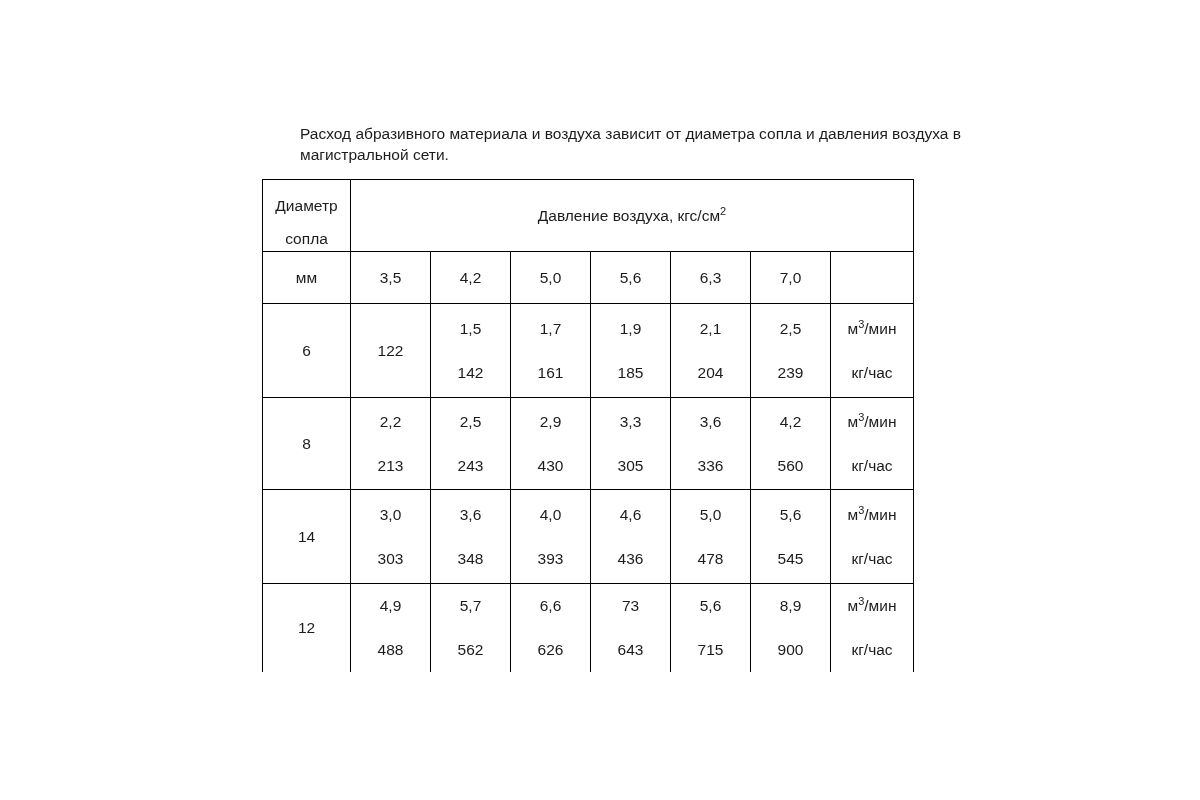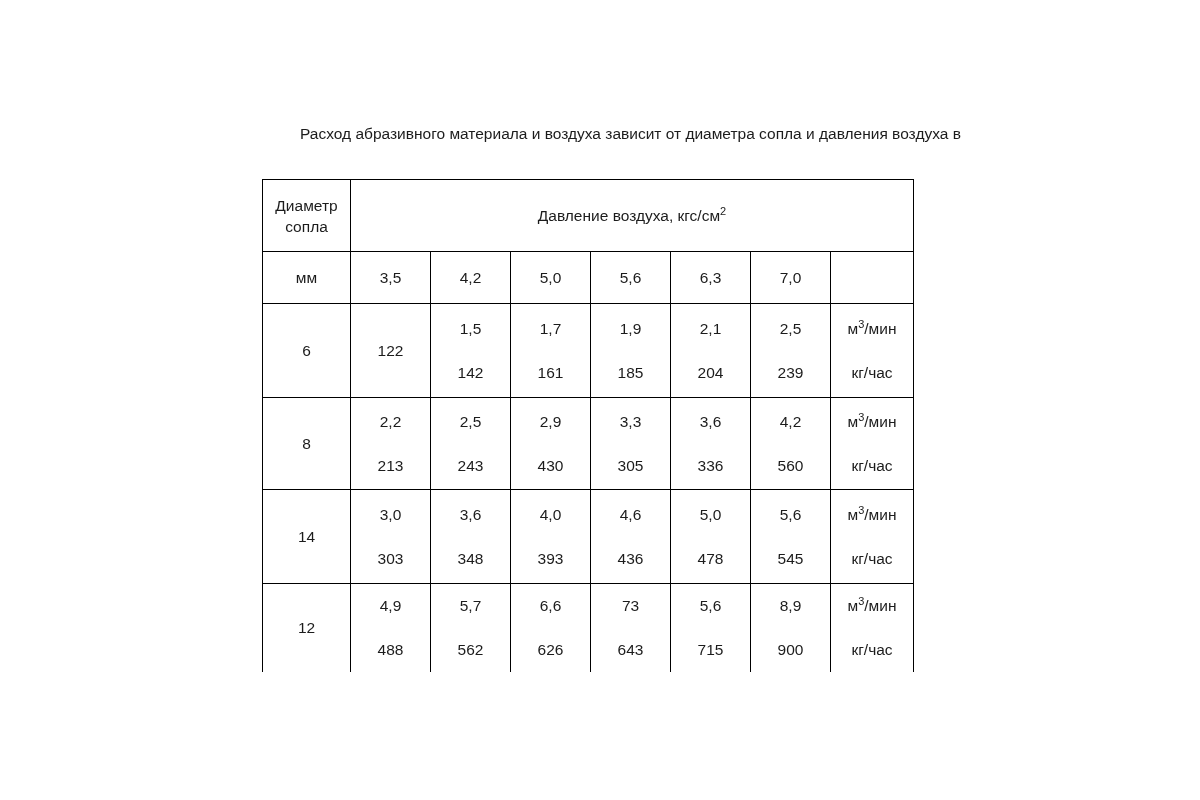--- a/index.html
+++ b/index.html
@@ -40,33 +40,34 @@
     padding: 0;
     background: #ffffff;
   }
   tr.r-head  { height: 72px; }
   tr.r-units { height: 52px; }
   tr.r-d1 { height: 94px; }
   tr.r-d2 { height: 92px; }
   tr.r-d3 { height: 94px; }
   tr.r-d4 { height: 88px; }
   tr.r-d4 td { border-bottom: none; }
-  .diam-head div { line-height: 21px; }
+  .diam-head div { line-height: 21px; margin-top: 12px; }
   .v { line-height: 44px; }
   sup {
     font-size: 11px;
     line-height: 0;
     vertical-align: super;
   }
 </style>
 </head>
 <body>
 
 <div class="intro">
   <div>Расход абразивного материала и воздуха зависит от диаметра сопла и давления воздуха в</div>
+  <div>магистральной сети.</div>
 </div>
 
 <table class="consumption">
   <colgroup>
     <col style="width:88px">
     <col style="width:80px">
     <col style="width:80px">
     <col style="width:80px">
     <col style="width:80px">
     <col style="width:80px">

